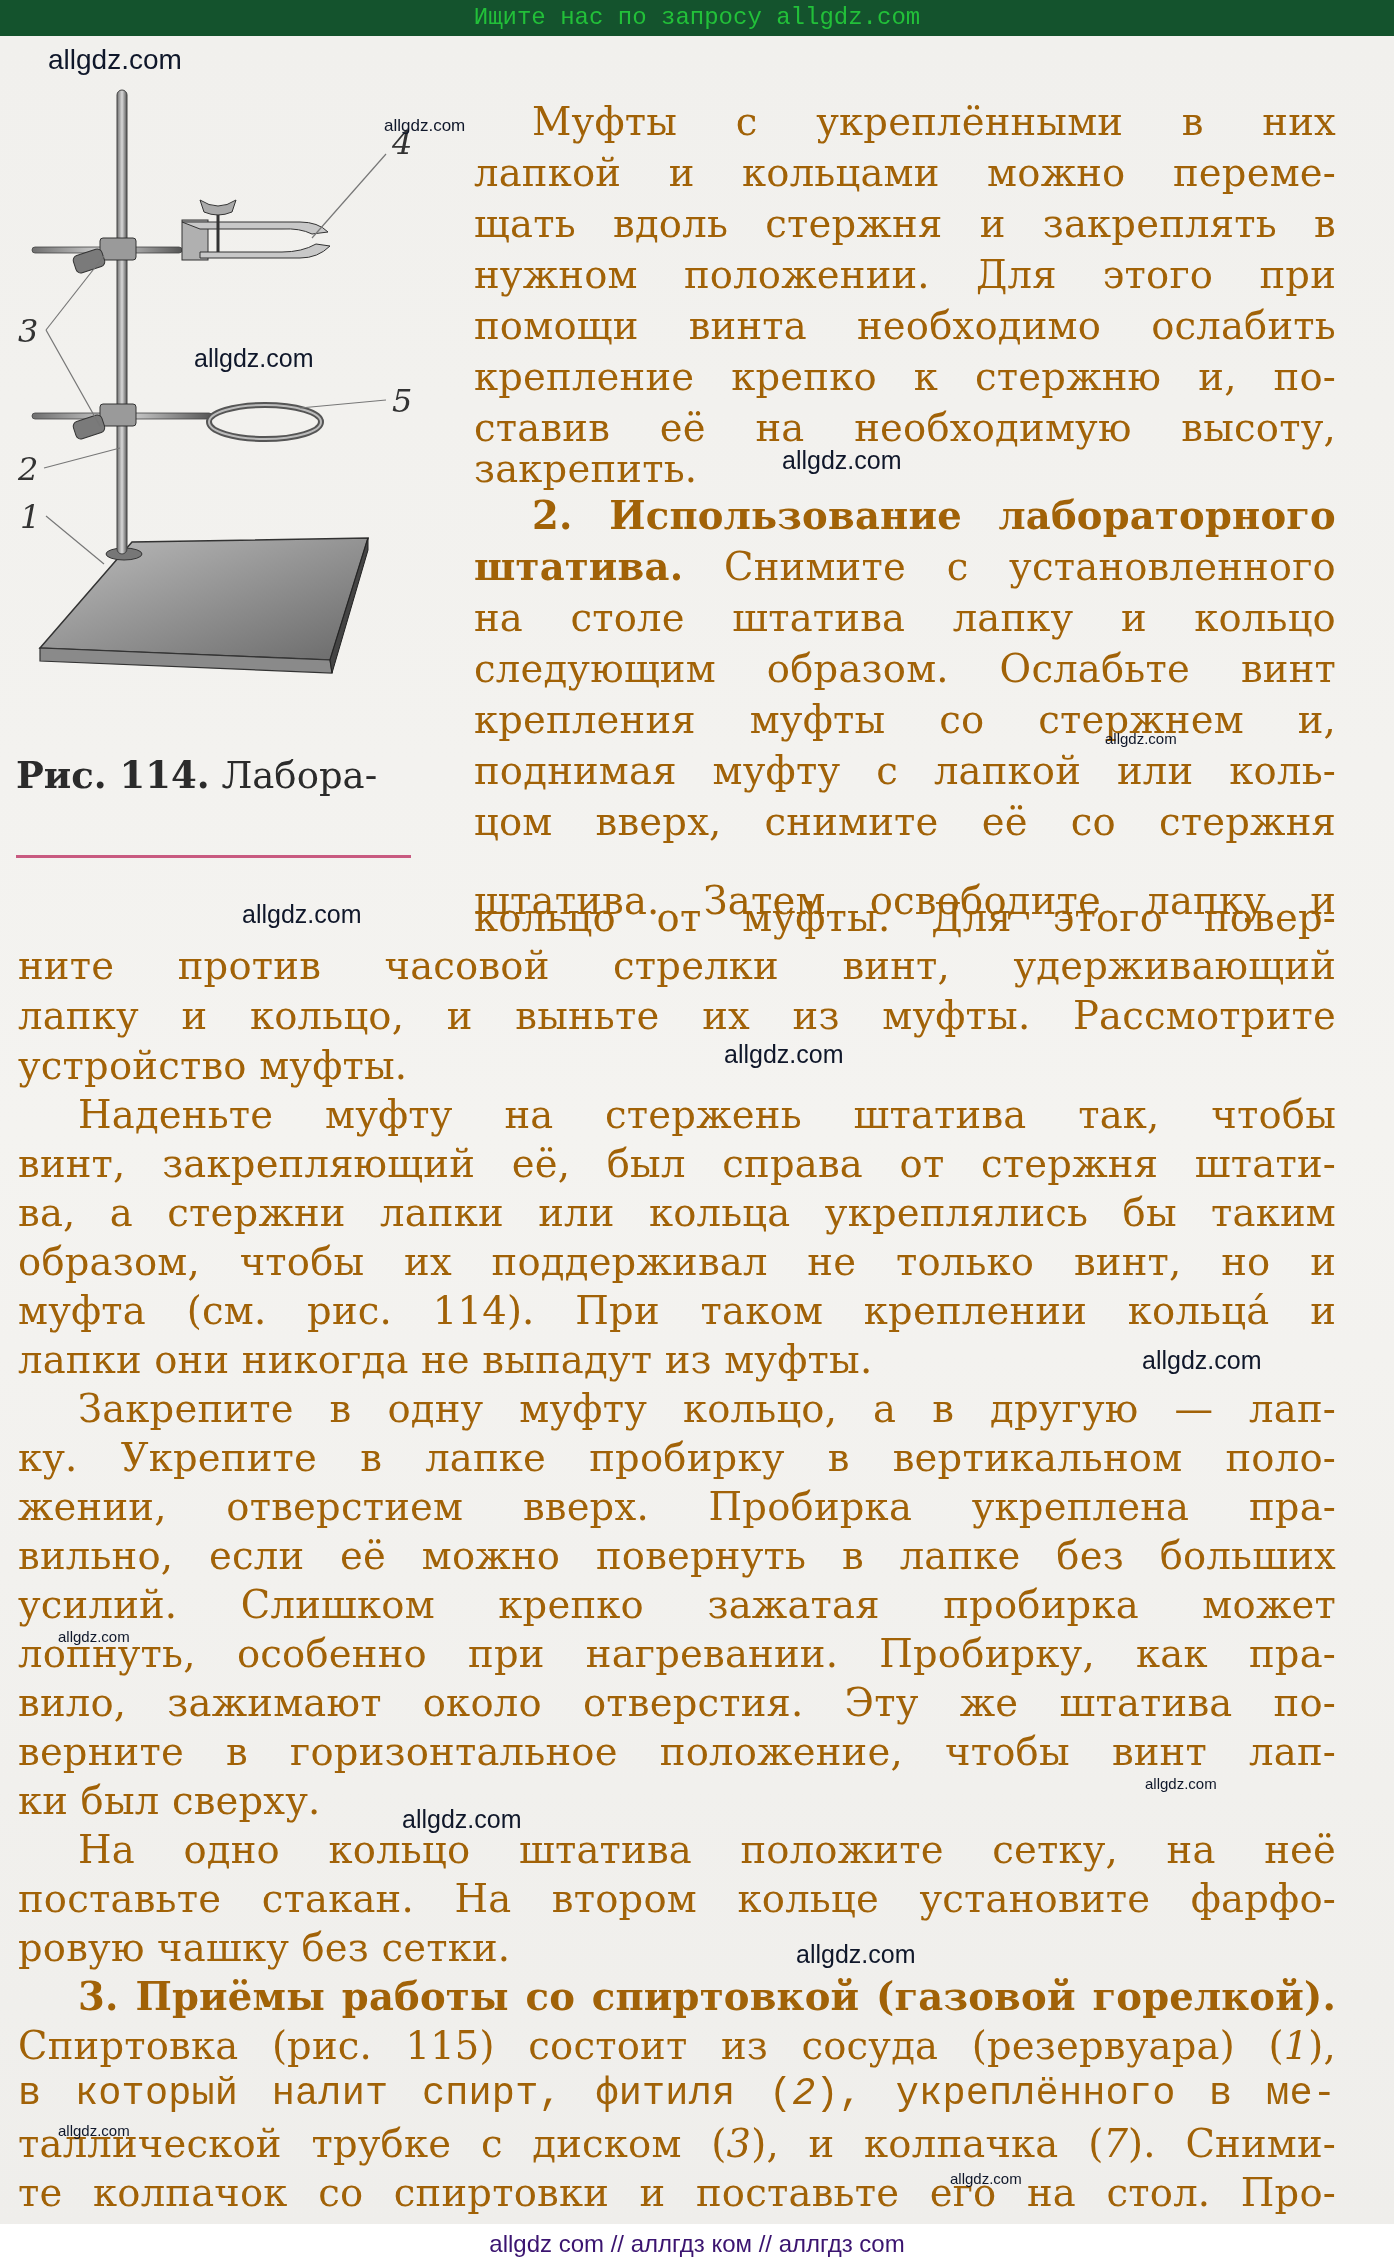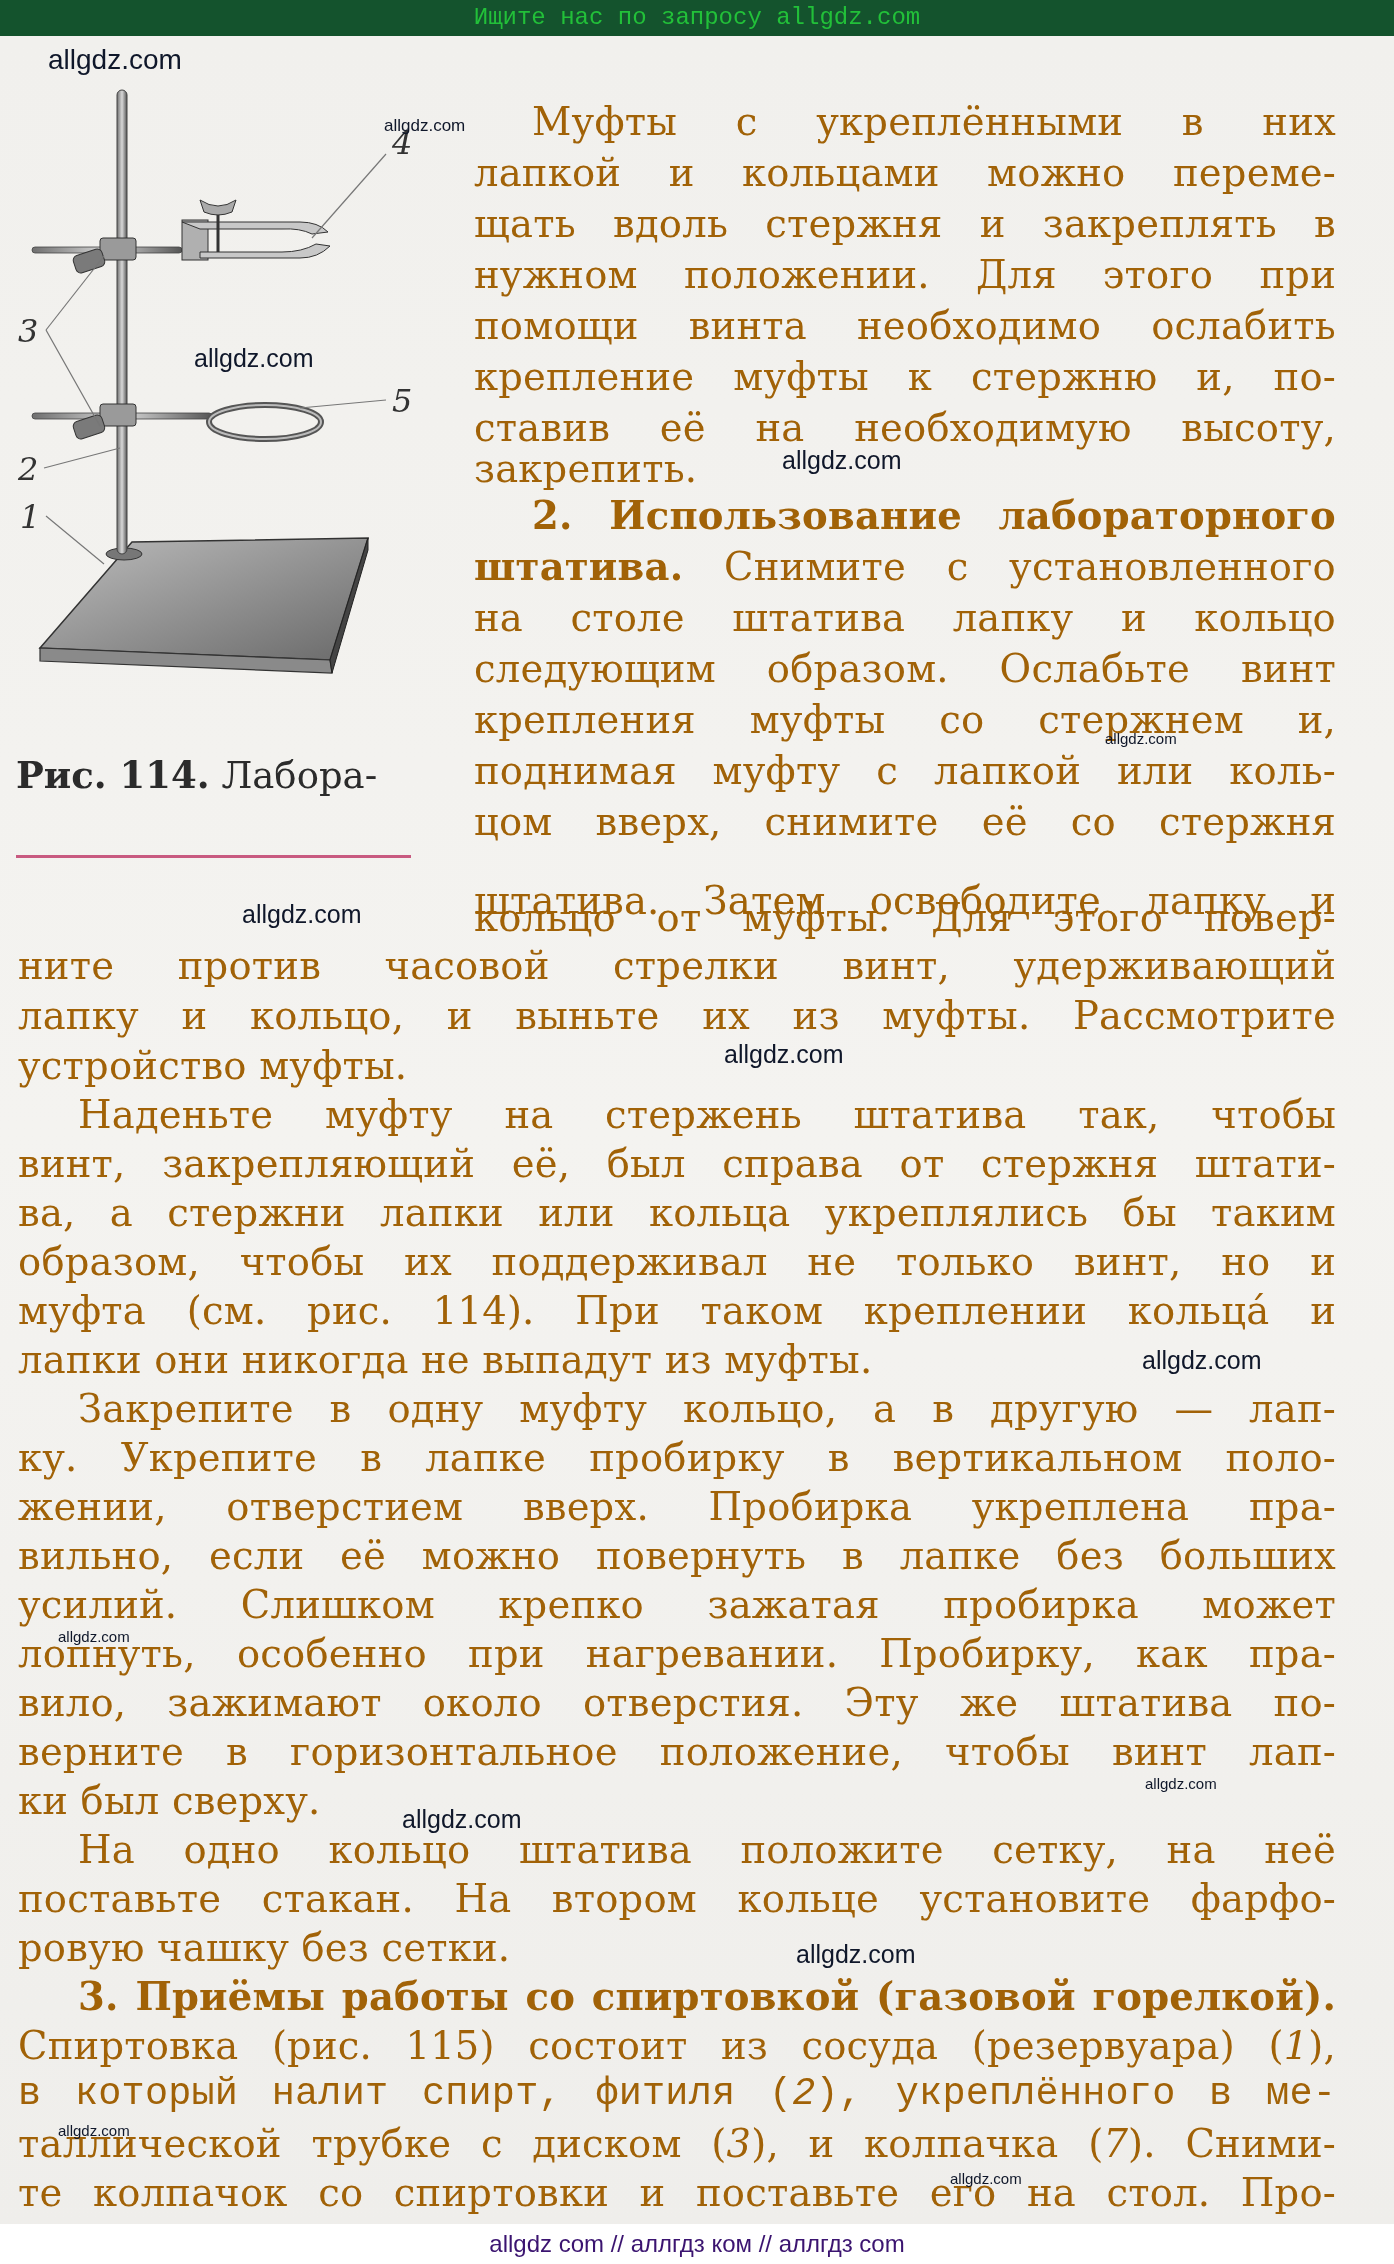--- a/index.html
+++ b/index.html
@@ -147,21 +147,21 @@
 <div class="caption">
   <b>Рис. 114.</b><span> Лабора-</span><br>
 </div>
 <div class="caption-rule"></div>
 
 <div class="line ind-rc" style="top:96px;">Муфты с укреплёнными в них</div>
 <div class="line rc" style="top:147px;">лапкой и кольцами можно переме-</div>
 <div class="line rc" style="top:198px;">щать вдоль стержня и закреплять в</div>
 <div class="line rc" style="top:249px;">нужном положении. Для этого при</div>
 <div class="line rc" style="top:300px;">помощи винта необходимо ослабить</div>
-<div class="line rc" style="top:351px;">крепление муфты к стержню и, по-</div>
+<div class="line rc" style="top:351px;">крепление крепко к стержню и, по-</div>
 <div class="line rc" style="top:402px;">ставив её на необходимую высоту,</div>
 <div class="line rc last" style="top:443px;">закрепить.</div>
 
 <div class="line ind-rc bold" style="top:490px;">2. Использование лабораторного</div>
 <div class="line rc" style="top:541px;"><span class="bold">штатива.</span><span> Снимите с установленного</span></div>
 <div class="line rc" style="top:592px;">на столе штатива лапку и кольцо</div>
 <div class="line rc" style="top:643px;">следующим образом. Ослабьте винт</div>
 <div class="line rc" style="top:694px;">крепления муфты со стержнем и,</div>
 <div class="line rc" style="top:745px;">поднимая муфту с лапкой или коль-</div>
 <div class="line rc" style="top:796px;">цом вверх, снимите её со стержня</div>

